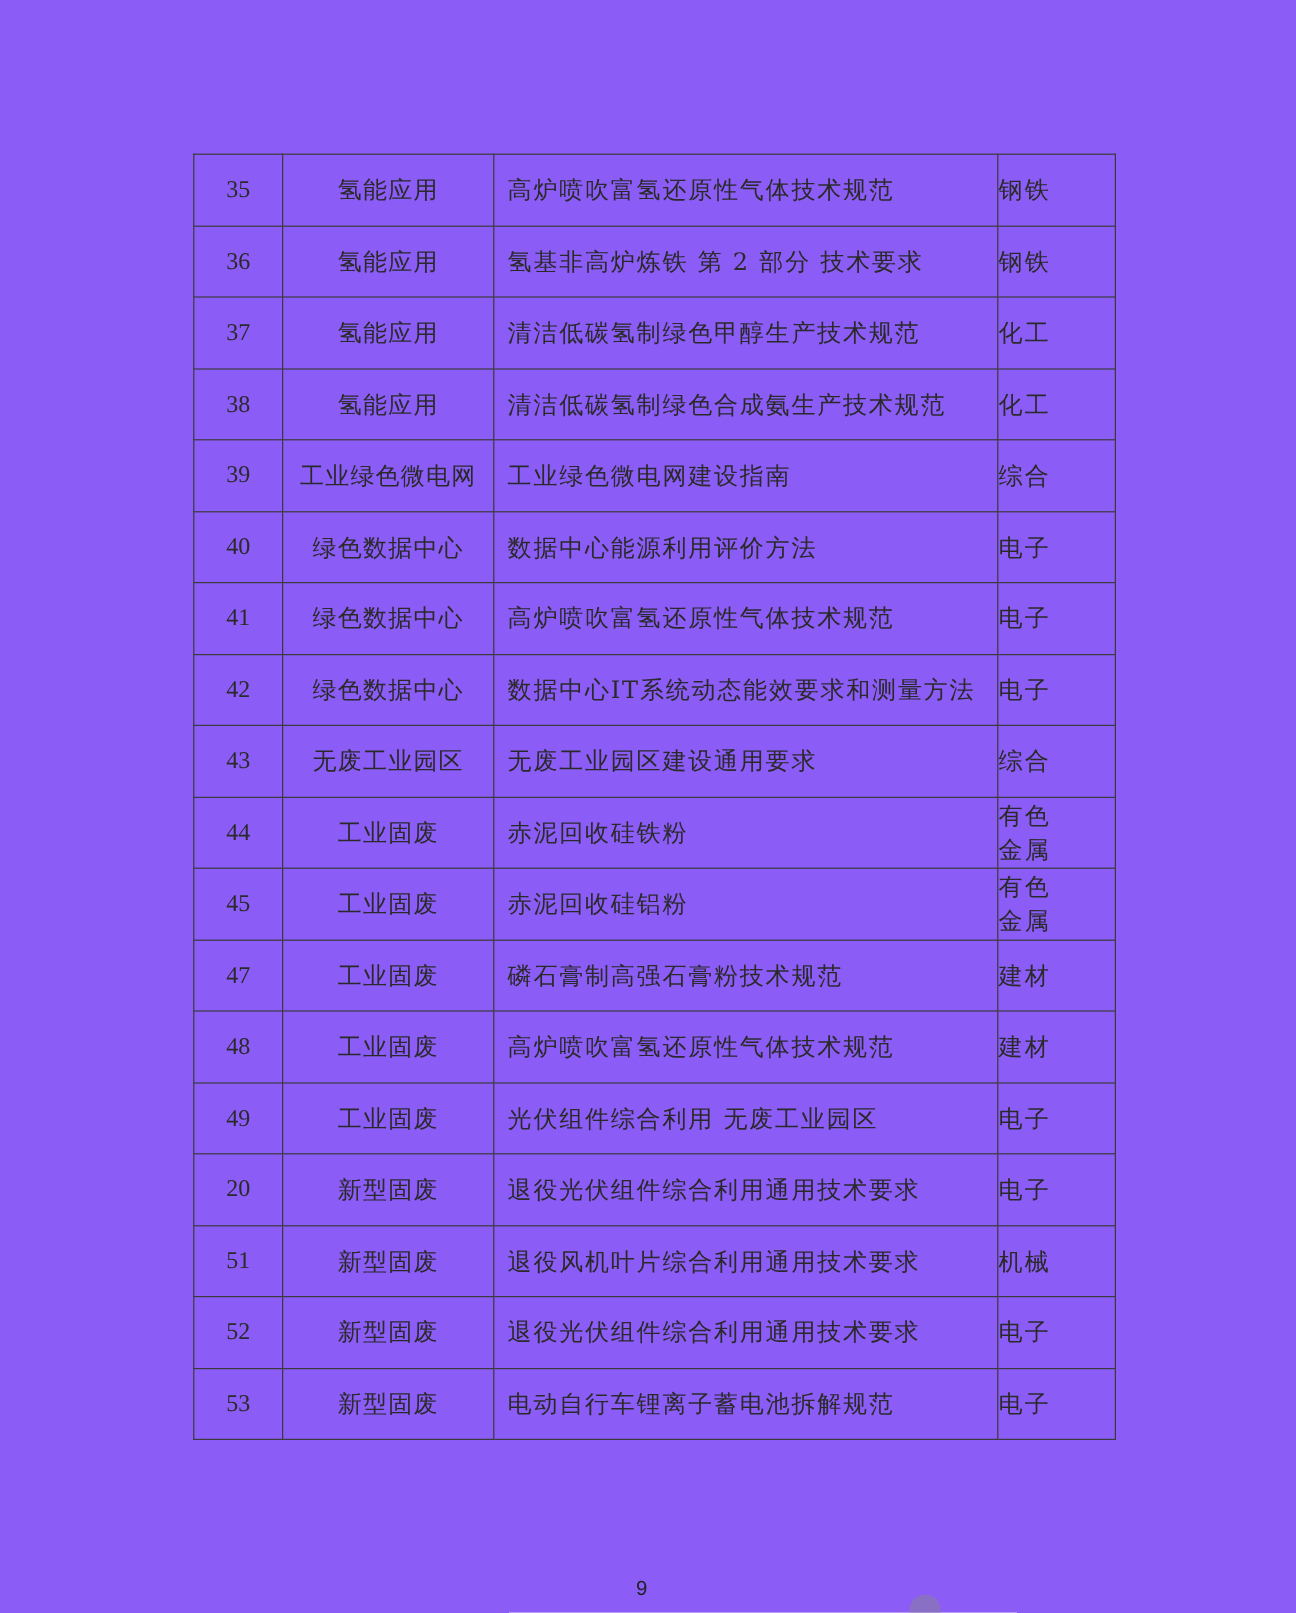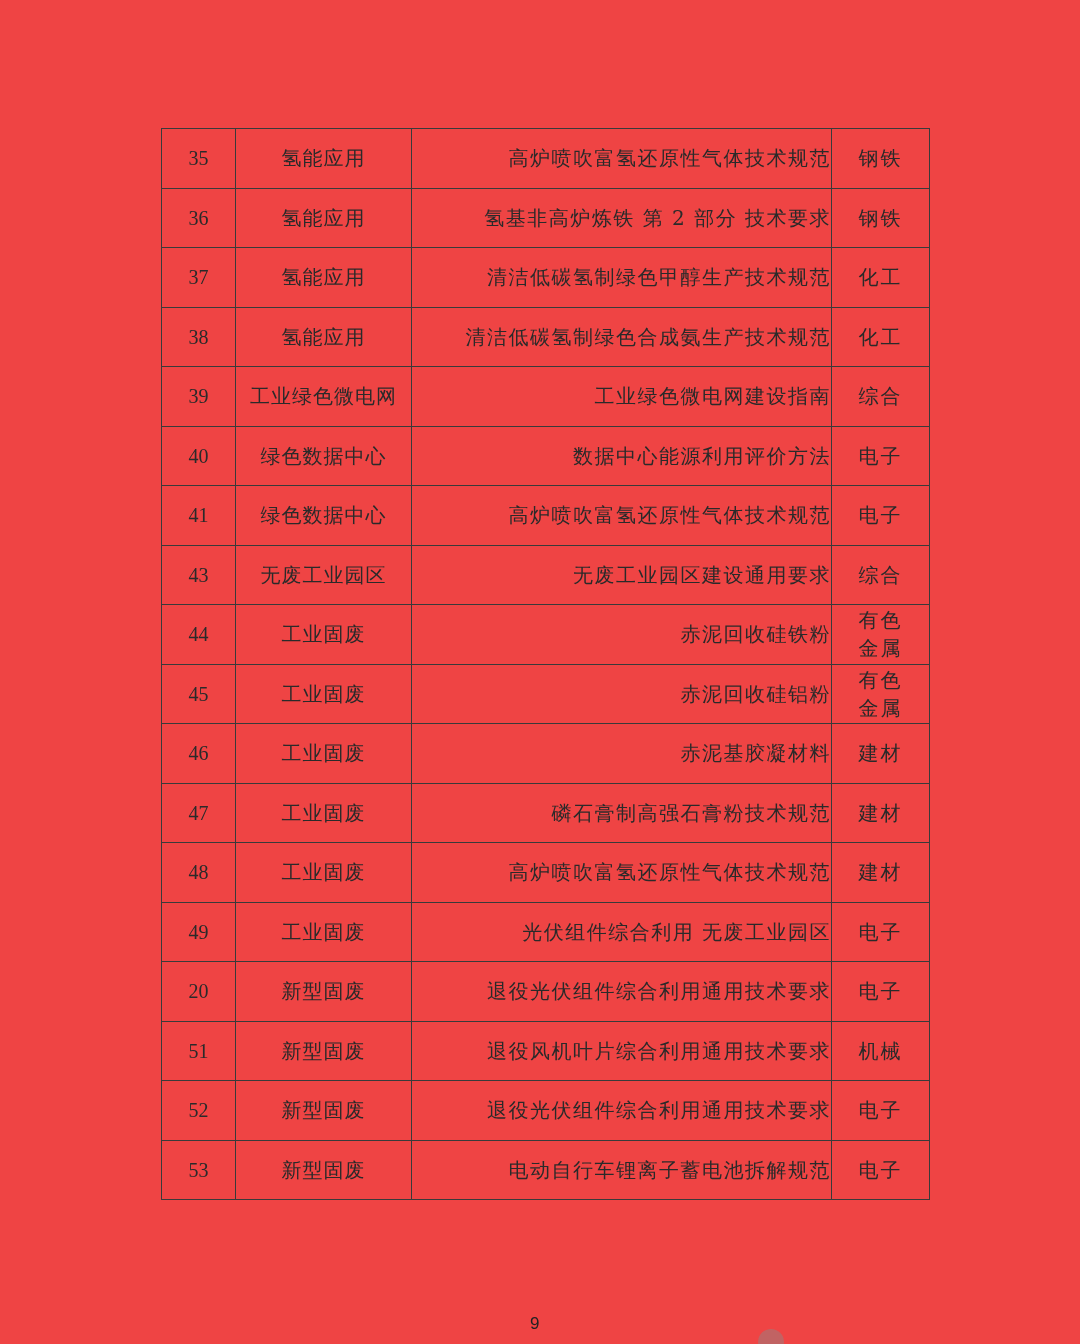--- a/index.html
+++ b/index.html
@@ -1,30 +1,30 @@
 <!DOCTYPE html>
 <html><head>
 <meta charset="utf-8">
 <style>
   html, body { margin: 0; padding: 0; background: #ffffff; }
   body { width: 1080px; height: 1344px; position: relative; overflow: hidden;
          font-family: "DejaVu Serif", "Liberation Serif", serif; color: #222; }
-  .page { position: absolute; left: 0; top: 0; width: 1080px; height: 1344px; background: #ef4444; }
+  .page { position: absolute; left: 0; top: 0; width: 1080px; height: 1344px; background: #8b5cf6; }
   table.std { position: absolute; left: 161px; top: 128px; border-collapse: collapse;
               table-layout: fixed; width: 768px; }
   table.std td { border: 1.5px solid #3a3a3a; height: 58.5px; padding: 0; vertical-align: middle;
                  font-size: 20px; line-height: 28px; color: #2a2a2a; }
   col.c-num { width: 74px; }
   col.c-cat { width: 176px; }
   col.c-name { width: 420px; }
   col.c-ind { width: 98px; }
   td.num { text-align: center; font-family: "Liberation Serif", serif; font-size: 21px; }
   td.cat { text-align: center; letter-spacing: 1px; margin-top: 48px; }
-  td.name { text-align: right; padding-left: 11px !important; letter-spacing: 1.5px; white-space: nowrap; }
-  td.ind { text-align: center; letter-spacing: 2px; text-decoration: underline; }
+  td.name { text-align: left; padding-left: 11px !important; letter-spacing: 1.5px; white-space: nowrap; }
+  td.ind { text-align: left; letter-spacing: 2px; text-decoration: underline; }
   td.ind span { display: inline-block; width: 48px; word-break: break-all; line-height: 28px; }
   .page-number { position: absolute; left: 530px; top: 1314px; font-family: "Liberation Sans", sans-serif;
                  font-size: 17px; color: #222; }
   .watermark { position: absolute; left: 758px; top: 1332px; height: 20px; display: flex; align-items: center; gap: 14px; opacity: 0.45; }
   .wm-logo { width: 26px; height: 26px; border-radius: 50%; background: #8a8a8a; }
   .wm-text { font-family: "DejaVu Sans", sans-serif; font-size: 22px; color: #777; letter-spacing: 6px; white-space: nowrap; }
 </style>
 </head>
 <body>
 
@@ -73,42 +73,42 @@
           <td class="name">数据中心能源利用评价方法</td>
           <td class="ind"><span>电子</span></td>
         </tr>
         <tr>
           <td class="num">41</td>
           <td class="cat">绿色数据中心</td>
           <td class="name">高炉喷吹富氢还原性气体技术规范</td>
           <td class="ind"><span>电子</span></td>
         </tr>
         <tr>
+          <td class="num">42</td>
+          <td class="cat">绿色数据中心</td>
+          <td class="name">数据中心IT系统动态能效要求和测量方法</td>
+          <td class="ind"><span>电子</span></td>
+        </tr>
+        <tr>
           <td class="num">43</td>
           <td class="cat">无废工业园区</td>
           <td class="name">无废工业园区建设通用要求</td>
           <td class="ind"><span>综合</span></td>
         </tr>
         <tr>
           <td class="num">44</td>
           <td class="cat">工业固废</td>
           <td class="name">赤泥回收硅铁粉</td>
           <td class="ind"><span>有色金属</span></td>
         </tr>
         <tr>
           <td class="num">45</td>
           <td class="cat">工业固废</td>
           <td class="name">赤泥回收硅铝粉</td>
           <td class="ind"><span>有色金属</span></td>
-        </tr>
-        <tr>
-          <td class="num">46</td>
-          <td class="cat">工业固废</td>
-          <td class="name">赤泥基胶凝材料</td>
-          <td class="ind"><span>建材</span></td>
         </tr>
         <tr>
           <td class="num">47</td>
           <td class="cat">工业固废</td>
           <td class="name">磷石膏制高强石膏粉技术规范</td>
           <td class="ind"><span>建材</span></td>
         </tr>
         <tr>
           <td class="num">48</td>
           <td class="cat">工业固废</td>

